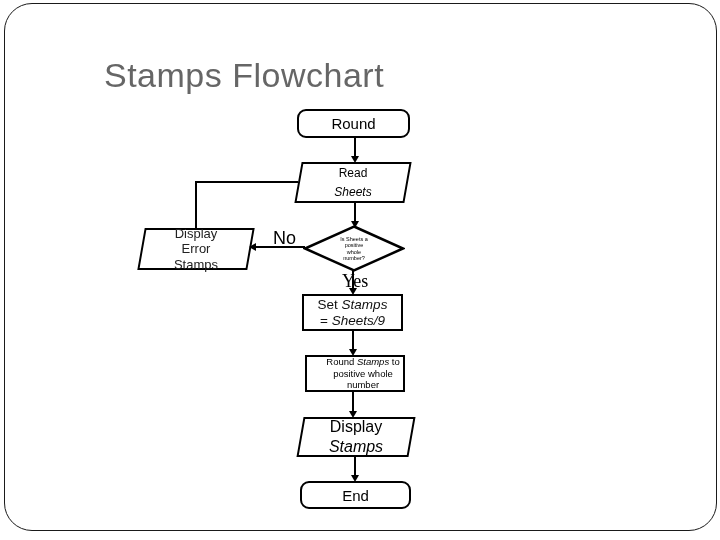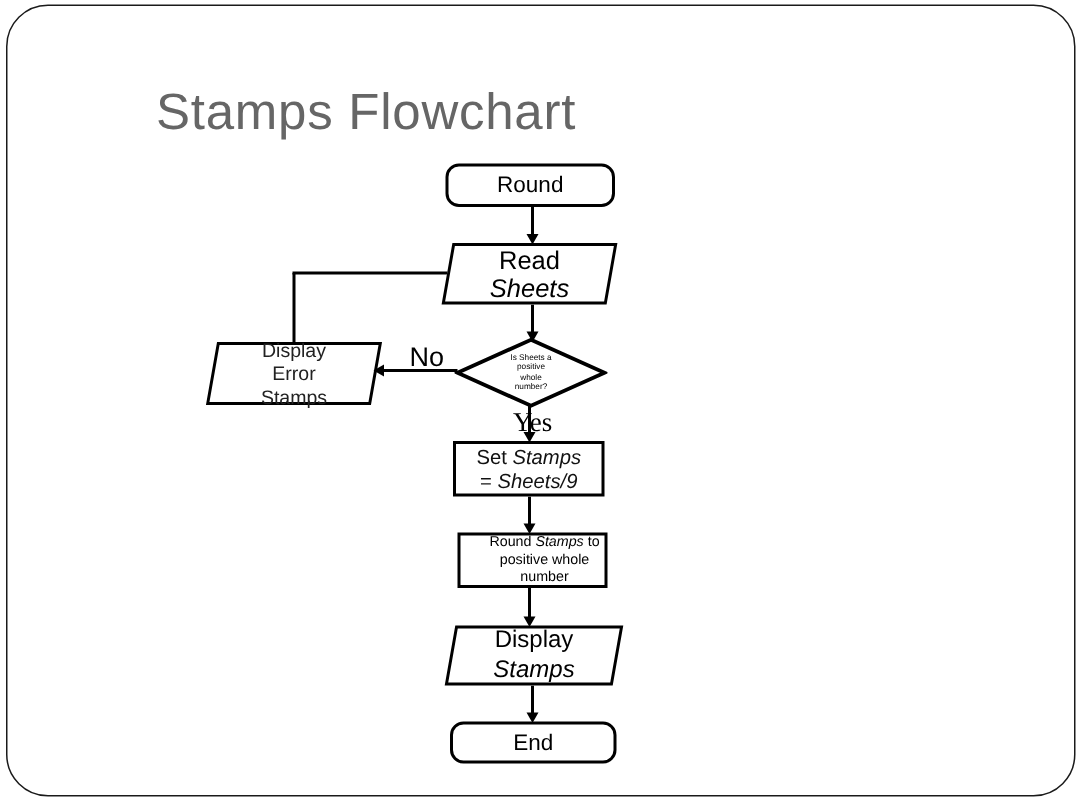--- a/index.html
+++ b/index.html
@@ -72,21 +72,21 @@
 <div class="vline" style="left:352px;top:392px;height:20px;"></div>
 <div class="arrow-down" style="left:349px;top:411px;"></div>
 
 <div class="vline" style="left:354px;top:457px;height:19px;"></div>
 <div class="arrow-down" style="left:351px;top:475px;"></div>
 
 <div class="shape rounded" style="left:297px;top:109px;width:113px;height:29px;z-index:3;"></div>
 <div class="shape-text" style="left:297px;top:109px;width:113px;height:29px;font-size:15px;">Round</div>
 
 <div class="shape para" style="left:298px;top:162px;width:110px;height:41px;z-index:3;"></div>
-<div class="shape-text" style="left:298px;top:162px;width:110px;height:41px;font-size:17px;line-height:19px;">
+<div class="shape-text" style="left:298px;top:162px;width:110px;height:41px;font-size:12px;line-height:19px;">
   <div>Read</div>
   <i>Sheets</i>
 </div>
 
 <div class="shape para" style="left:141px;top:228px;width:110px;height:42px;z-index:3;"></div>
 <div class="shape-text" style="left:141px;top:225px;width:110px;height:48px;font-size:13px;line-height:15.5px;color:#222;">
   <div>Display</div>
   <div>Error</div>
   <div>Stamps</div>
 </div>

